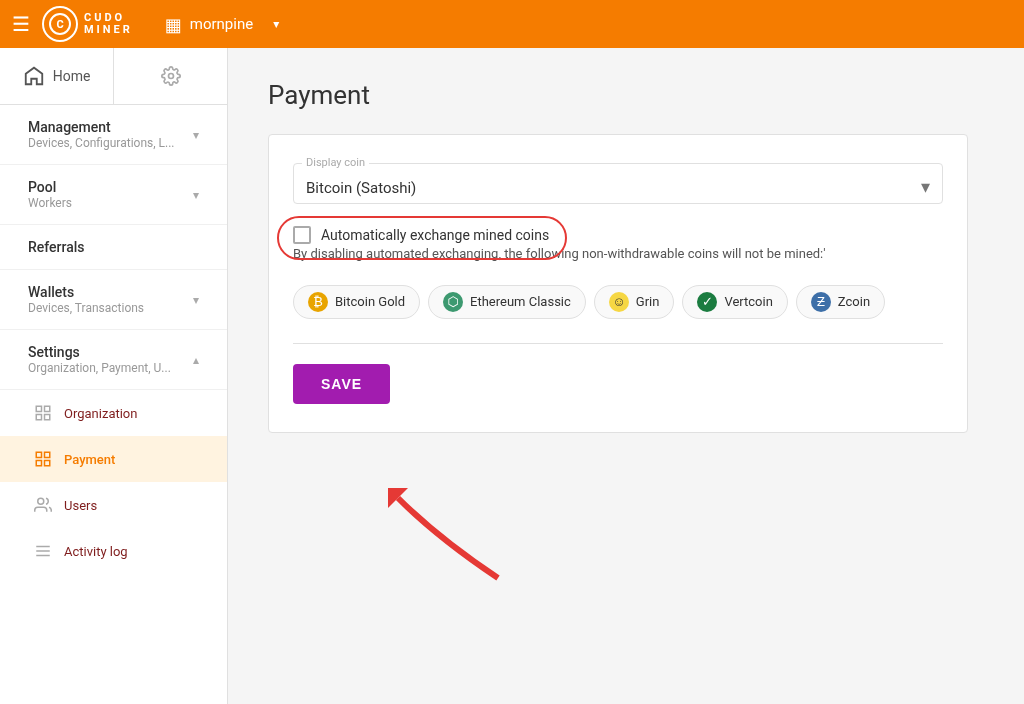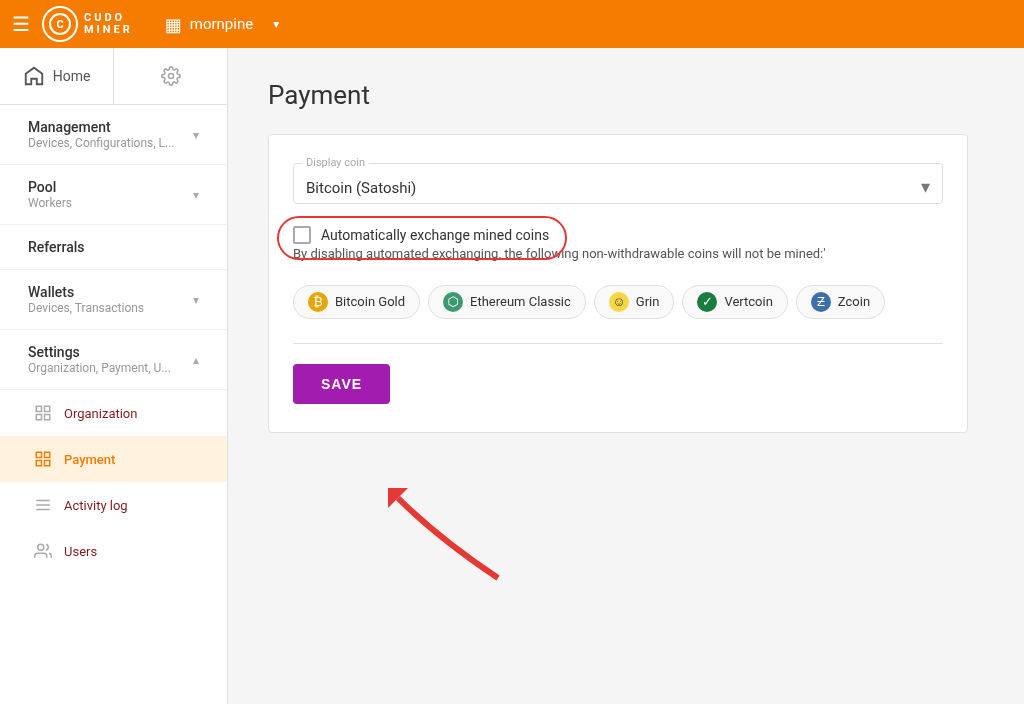--- a/index.html
+++ b/index.html
@@ -375,38 +375,38 @@
             <rect x="3" y="14" width="7" height="7"></rect>
               <rect x="14" y="14" width="7" height="7"></rect>
           </svg>
         </div>
         <span class="sidebar-sub-item-label orange">Payment</span>
       </div>
 
       <div class="sidebar-sub-item">
         <div class="sidebar-sub-item-icon">
           <svg width="18" height="18" viewBox="0 0 24 24" fill="none" stroke="#aaa" stroke-width="2">
-            <line x1="3" y1="6" x2="21" y2="6"></line>
-            <line x1="3" y1="12" x2="21" y2="12"></line>
-            <line x1="3" y1="18" x2="21" y2="18"></line>
-          </svg>
-        </div>
-        <span class="sidebar-sub-item-label">Activity log</span>
-      </div>
-
-      <div class="sidebar-sub-item">
-        <div class="sidebar-sub-item-icon">
-          <svg width="18" height="18" viewBox="0 0 24 24" fill="none" stroke="#aaa" stroke-width="2">
             <path d="M17 21v-2a4 4 0 0 0-4-4H5a4 4 0 0 0-4 4v2"></path>
             <circle cx="9" cy="7" r="4"></circle>
             <path d="M23 21v-2a4 4 0 0 0-3-3.87"></path>
             <path d="M16 3.13a4 4 0 0 1 0 7.75"></path>
           </svg>
         </div>
         <span class="sidebar-sub-item-label">Users</span>
+      </div>
+
+      <div class="sidebar-sub-item">
+        <div class="sidebar-sub-item-icon">
+          <svg width="18" height="18" viewBox="0 0 24 24" fill="none" stroke="#aaa" stroke-width="2">
+            <line x1="3" y1="6" x2="21" y2="6"></line>
+            <line x1="3" y1="12" x2="21" y2="12"></line>
+            <line x1="3" y1="18" x2="21" y2="18"></line>
+          </svg>
+        </div>
+        <span class="sidebar-sub-item-label">Activity log</span>
       </div>
     </div>
   </div>
 
   <div class="content">
     <h1 class="page-title">Payment</h1>
 
     <div class="card">
       
       <div class="field-group">

